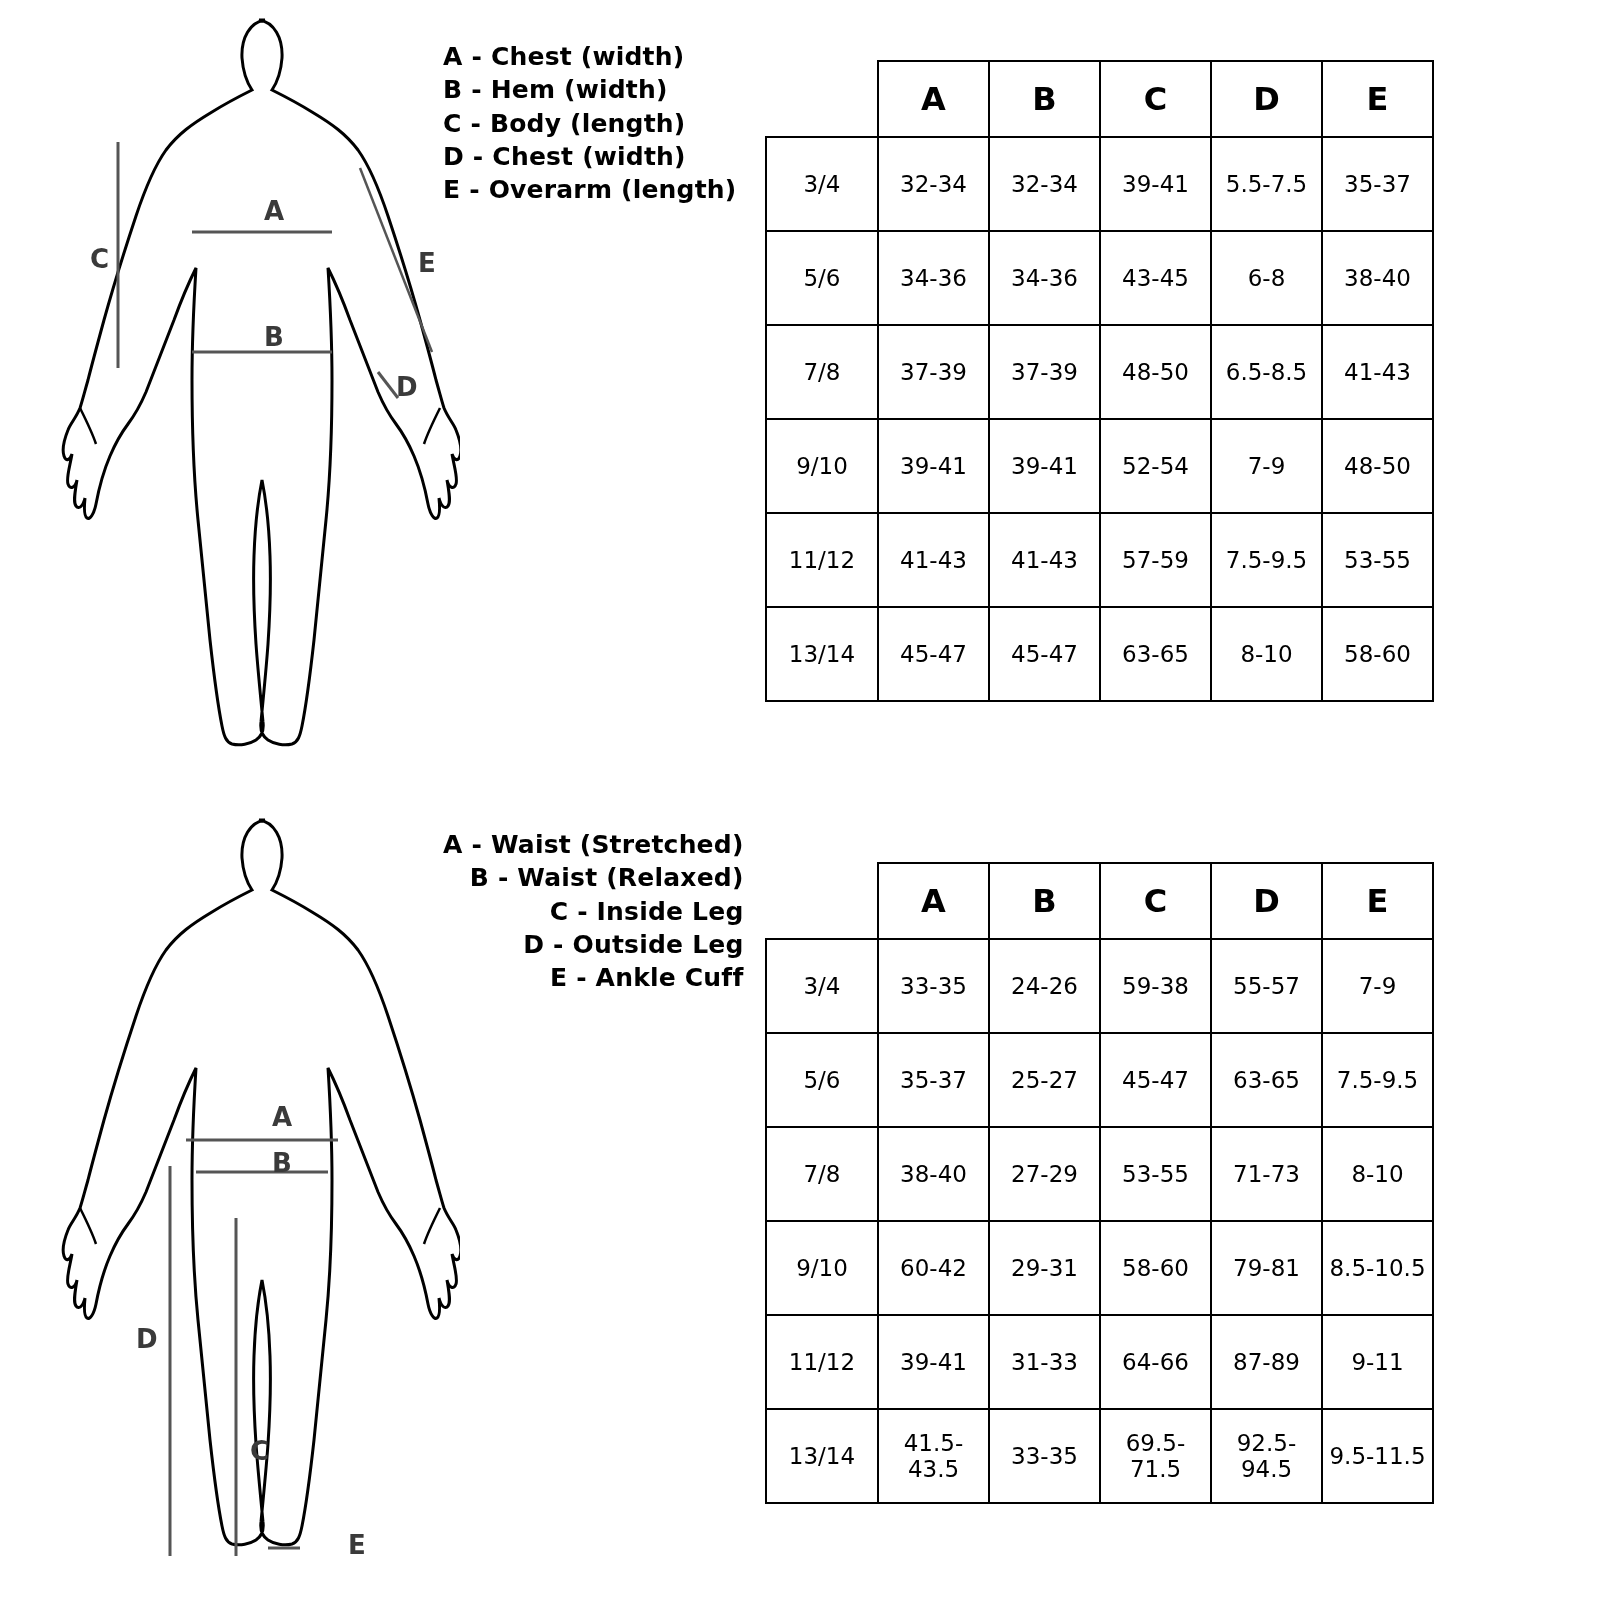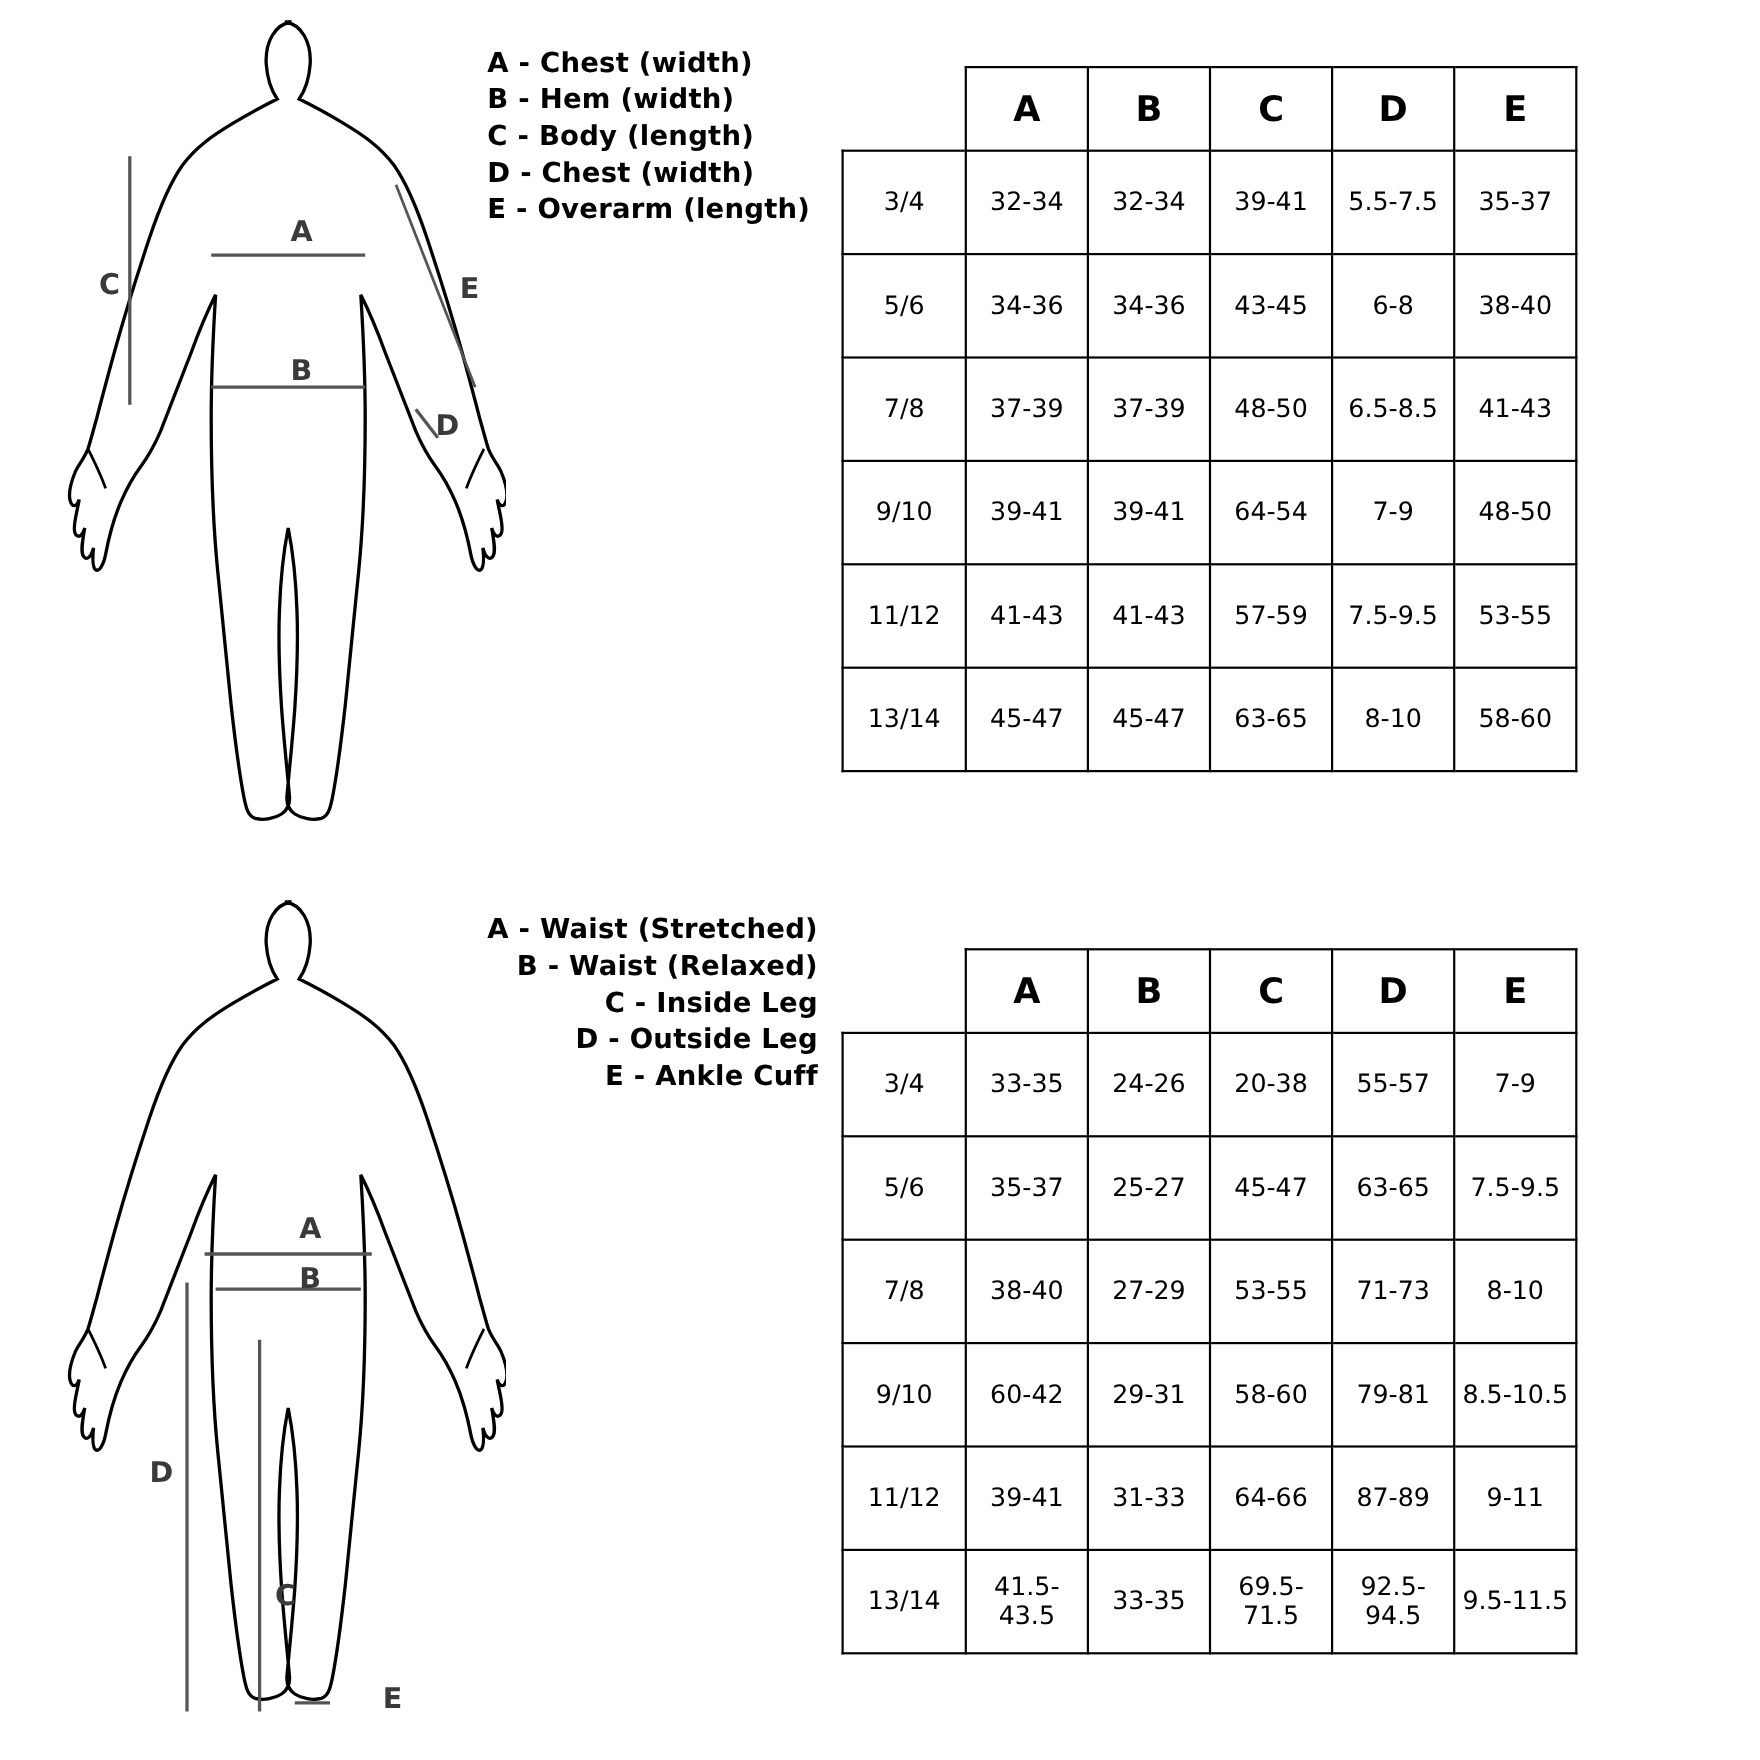--- a/index.html
+++ b/index.html
@@ -204,21 +204,21 @@
           <td>37-39</td>
           <td>37-39</td>
           <td>48-50</td>
           <td>6.5-8.5</td>
           <td>41-43</td>
         </tr>
         <tr>
           <td class="size-label">9/10</td>
           <td>39-41</td>
           <td>39-41</td>
-          <td>64-54</td>
+          <td>52-54</td>
           <td>7-9</td>
           <td>48-50</td>
         </tr>
         <tr>
           <td class="size-label">11/12</td>
           <td>41-43</td>
           <td>41-43</td>
           <td>57-59</td>
           <td>7.5-9.5</td>
           <td>53-55</td>
@@ -318,21 +318,21 @@
           <th>C</th>
           <th>D</th>
           <th>E</th>
         </tr>
       </thead>
       <tbody>
         <tr>
           <td class="size-label">3/4</td>
           <td>33-35</td>
           <td>24-26</td>
-          <td>20-38</td>
+          <td>59-38</td>
           <td>55-57</td>
           <td>7-9</td>
         </tr>
         <tr>
           <td class="size-label">5/6</td>
           <td>35-37</td>
           <td>25-27</td>
           <td>45-47</td>
           <td>63-65</td>
           <td>7.5-9.5</td>

